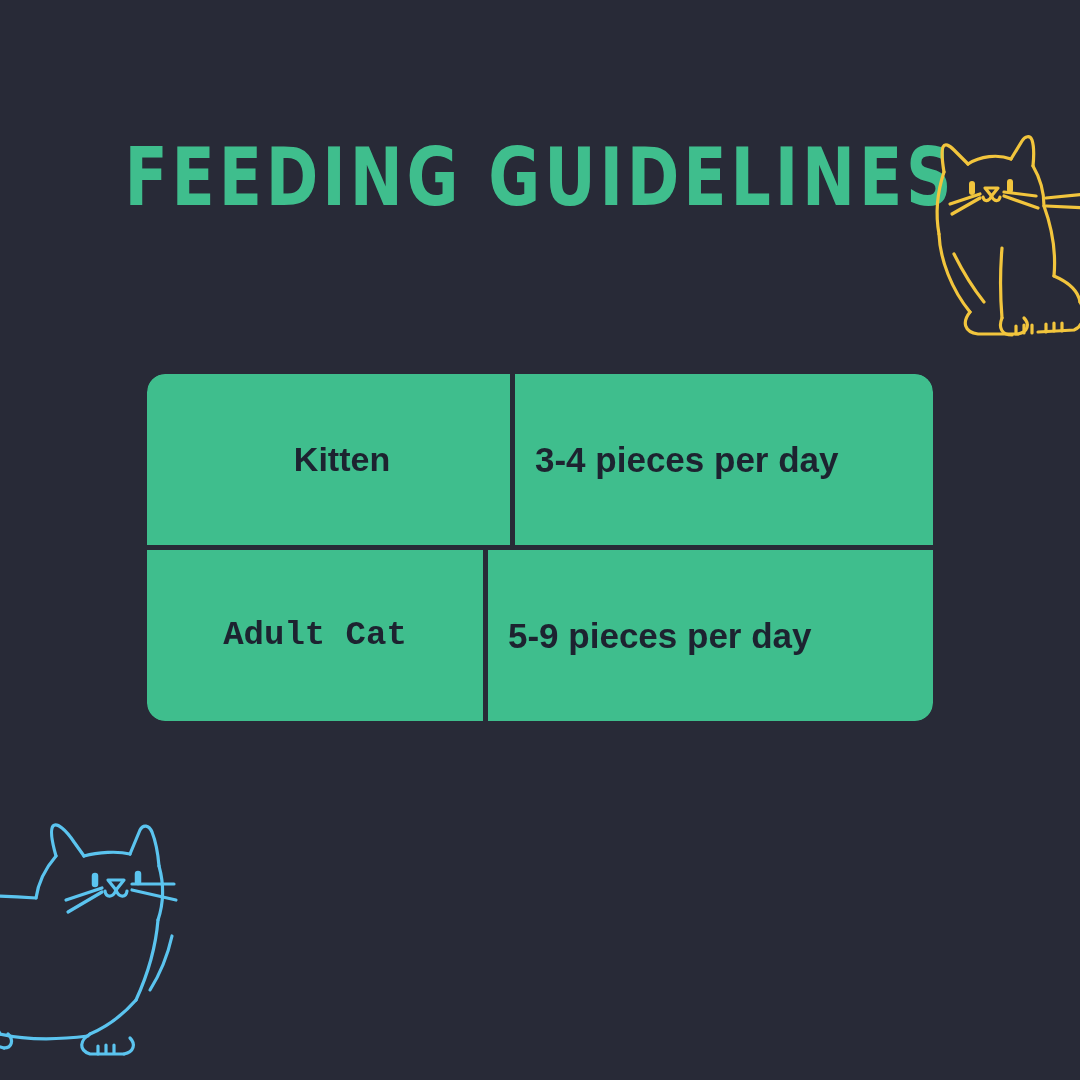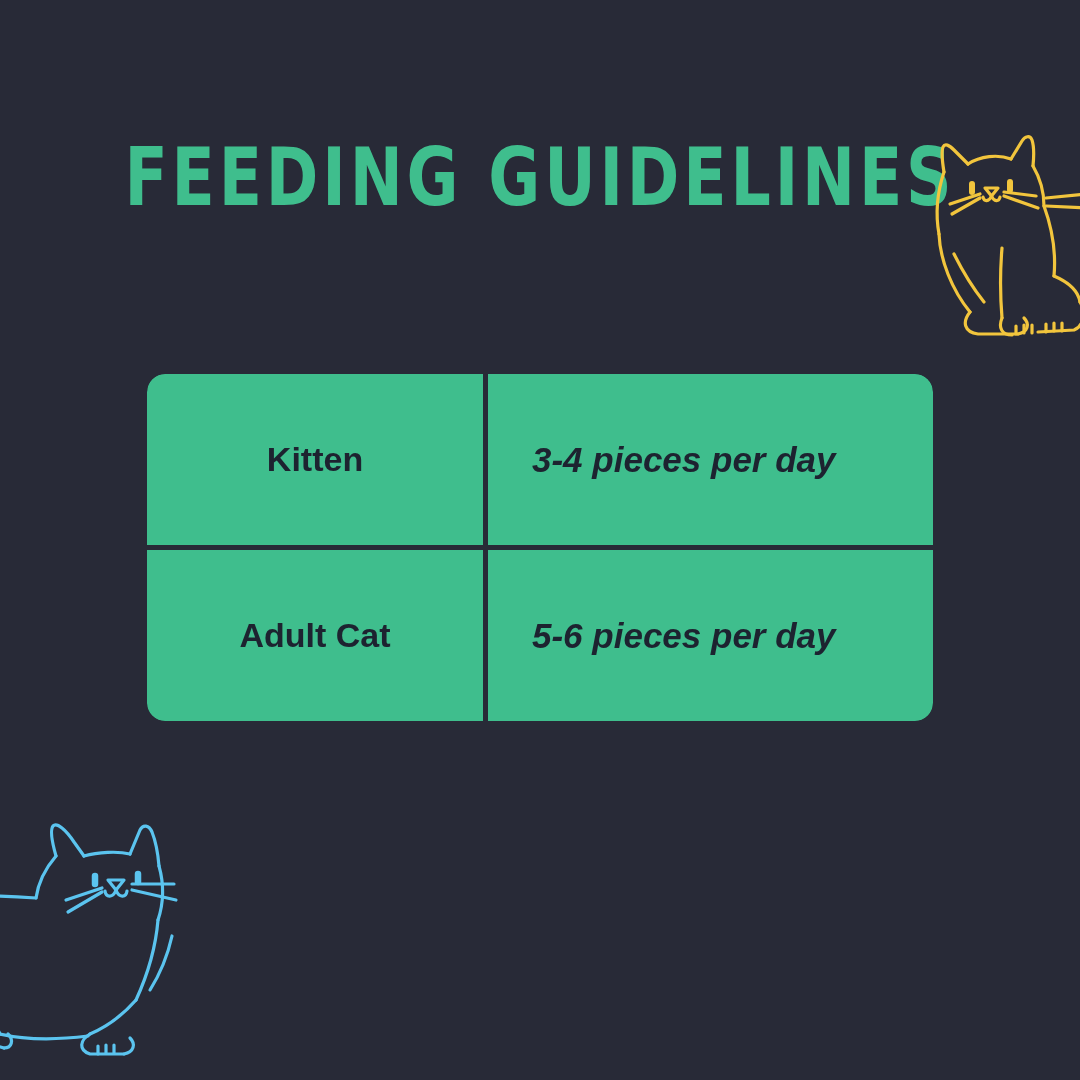--- a/index.html
+++ b/index.html
@@ -75,32 +75,31 @@
     justify-content: center;
     text-align: center;
     font-size: 34px;
     line-height: 1.35;
     margin-right: 5px;
   }
   .cell-value {
     flex: 1 1 auto;
     justify-content: flex-start;
     text-align: center;
-    padding-left: 44px;
+    padding-left: 20px;
     font-size: 35px;
     line-height: 1.3;
-    font-style: italic;
   }
   .cell-label .line-1 { display: block; }
   .cell-label .line-2 { display: block; }
 
   
-  .row-first .cell-label  { border-top-left-radius: 18px; }
+  .row-first .cell-label  { border-top-left-radius: 18px; padding-left: 27px; }
   .row-first .cell-value  { border-top-right-radius: 18px; }
-  .row-last  .cell-label  { border-bottom-left-radius: 18px; }
+  .row-last  .cell-label  { border-bottom-left-radius: 18px; font-family: Liberation Mono, monospace; }
   .row-last  .cell-value  { border-bottom-right-radius: 18px; }
 
   
   .cat-art {
     position: absolute;
     pointer-events: none;
   }
   #cat-yellow {
     right: -14px;
     top: 96px;
@@ -177,21 +176,21 @@
       </div>
       <div class="cell cell-value">3-4 pieces per day</div>
     </div>
 
     <div class="table-row row-last">
       <div class="cell cell-label">
         <div>
           <span class="line-1">Adult Cat</span>
         </div>
       </div>
-      <div class="cell cell-value">5-6 pieces per day</div>
+      <div class="cell cell-value">5-9 pieces per day</div>
     </div>
 
   </div>
 
   <div class="cat-art" id="cat-blue">
     <svg viewBox="0 0 290 300" fill="none" stroke="#5bc4ef" stroke-width="3.2" stroke-linecap="round" stroke-linejoin="round">
 
       <path d="M118 78 C114 64 112 52 115 48 C119 44 128 52 136 64 L146 78"></path>
 
       <path d="M146 78 C160 74 180 73 192 76"></path>

